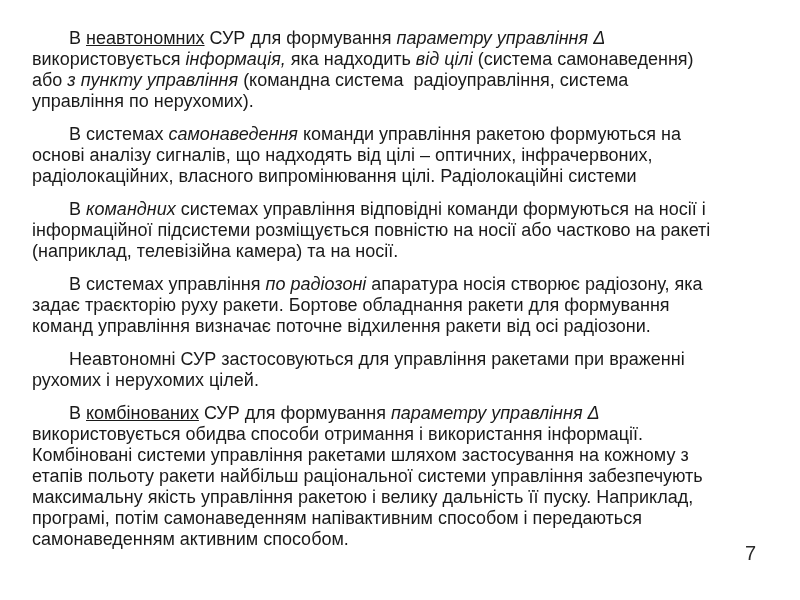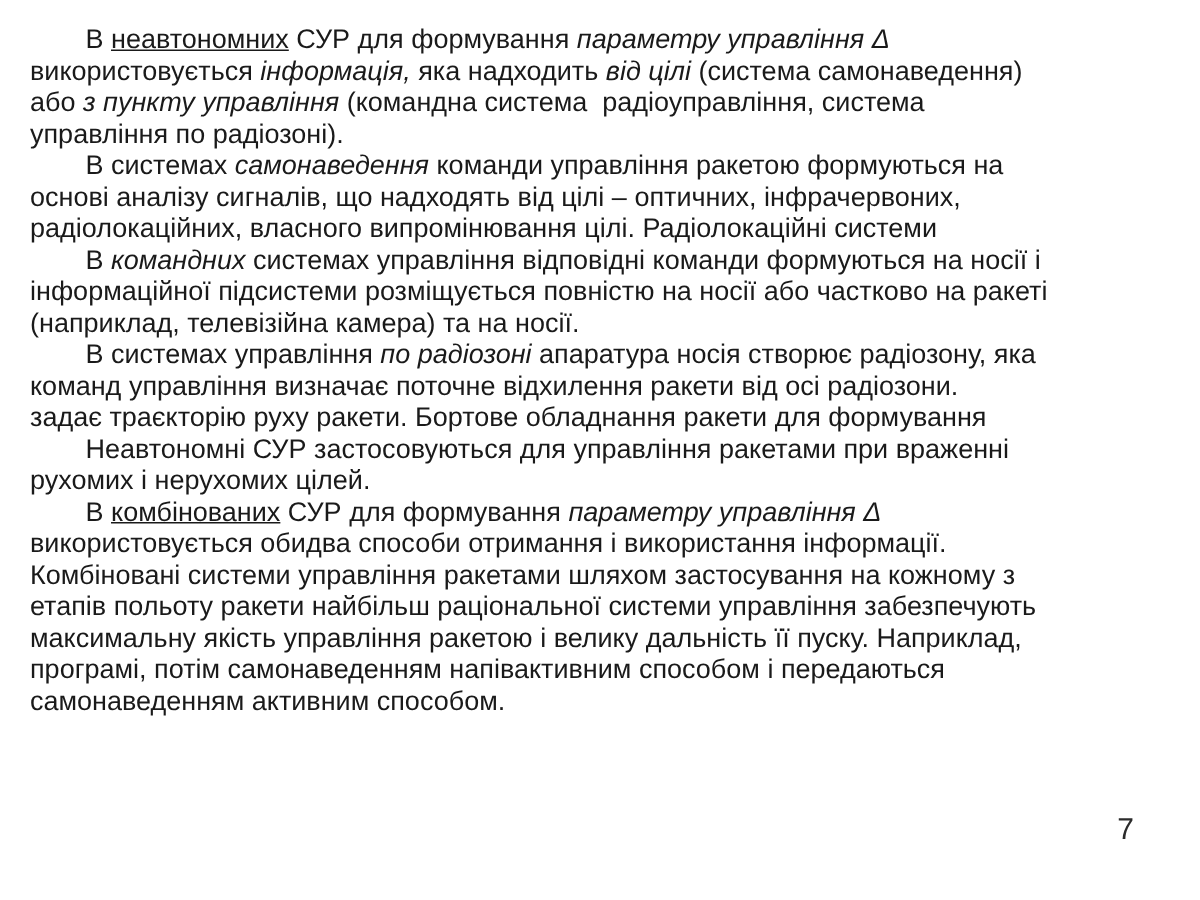--- a/index.html
+++ b/index.html
@@ -17,21 +17,21 @@
     color: #1a1a1a;
   }
   .text-block {
     position: absolute;
     left: 20px;
     top: 16px;
     width: 770px;
     font-size: 18px;
     line-height: 21px;
   }
-  .para { margin: 0; padding: 0; }
+  .para { margin: 12px; padding: 0; }
   .line { white-space: pre; }
   .line.first { padding-left: 37px; }
   .seg-n { font-style: normal; }
   .seg-i { font-style: italic; }
   .seg-u { text-decoration: underline; }
   .page-number {
     position: absolute;
     top: 542px;
     right: 44px;
     font-size: 20px;
@@ -41,36 +41,36 @@
 </style>
 </head>
 <body>
 
 <div class="slide">
   <div class="text-block" id="text-block">
       <div class="para">
         <div class="line first"><span class="seg-n">В </span><span class="seg-u">неавтономних</span><span class="seg-n"> СУР для формування </span><span class="seg-i">параметру управління Δ</span></div>
         <div class="line"><span class="seg-n">використовується </span><span class="seg-i">інформація,</span><span class="seg-n"> яка надходить </span><span class="seg-i">від цілі</span><span class="seg-n"> (система самонаведення)</span></div>
         <div class="line"><span class="seg-n">або </span><span class="seg-i">з пункту управління</span><span class="seg-n"> (командна система  радіоуправління, система</span></div>
-        <div class="line"><span class="seg-n">управління по радіозоні).</span></div>
+        <div class="line"><span class="seg-n">управління по нерухомих).</span></div>
       </div>
       <div class="para">
         <div class="line first"><span class="seg-n">В системах </span><span class="seg-i">самонаведення</span><span class="seg-n"> команди управління ракетою формуються на</span></div>
         <div class="line"><span class="seg-n">основі аналізу сигналів, що надходять від цілі – оптичних, інфрачервоних,</span></div>
         <div class="line"><span class="seg-n">радіолокаційних, власного випромінювання цілі. Радіолокаційні системи</span></div>
       </div>
       <div class="para">
         <div class="line first"><span class="seg-n">В </span><span class="seg-i">командних</span><span class="seg-n"> системах управління відповідні команди формуються на носії і</span></div>
         <div class="line"><span class="seg-n">інформаційної підсистеми розміщується повністю на носії або частково на ракеті</span></div>
         <div class="line"><span class="seg-n">(наприклад, телевізійна камера) та на носії.</span></div>
       </div>
       <div class="para">
         <div class="line first"><span class="seg-n">В системах управління </span><span class="seg-i">по радіозоні</span><span class="seg-n"> апаратура носія створює радіозону, яка</span></div>
+        <div class="line"><span class="seg-n">задає траєкторію руху ракети. Бортове обладнання ракети для формування</span></div>
         <div class="line"><span class="seg-n">команд управління визначає поточне відхилення ракети від осі радіозони.</span></div>
-        <div class="line"><span class="seg-n">задає траєкторію руху ракети. Бортове обладнання ракети для формування</span></div>
       </div>
       <div class="para">
         <div class="line first"><span class="seg-n">Неавтономні СУР застосовуються для управління ракетами при враженні</span></div>
         <div class="line"><span class="seg-n">рухомих і нерухомих цілей.</span></div>
       </div>
       <div class="para">
         <div class="line first"><span class="seg-n">В </span><span class="seg-u">комбінованих</span><span class="seg-n"> СУР для формування </span><span class="seg-i">параметру управління Δ</span></div>
         <div class="line"><span class="seg-n">використовується обидва способи отримання і використання інформації.</span></div>
         <div class="line"><span class="seg-n">Комбіновані системи управління ракетами шляхом застосування на кожному з</span></div>
         <div class="line"><span class="seg-n">етапів польоту ракети найбільш раціональної системи управління забезпечують</span></div>

